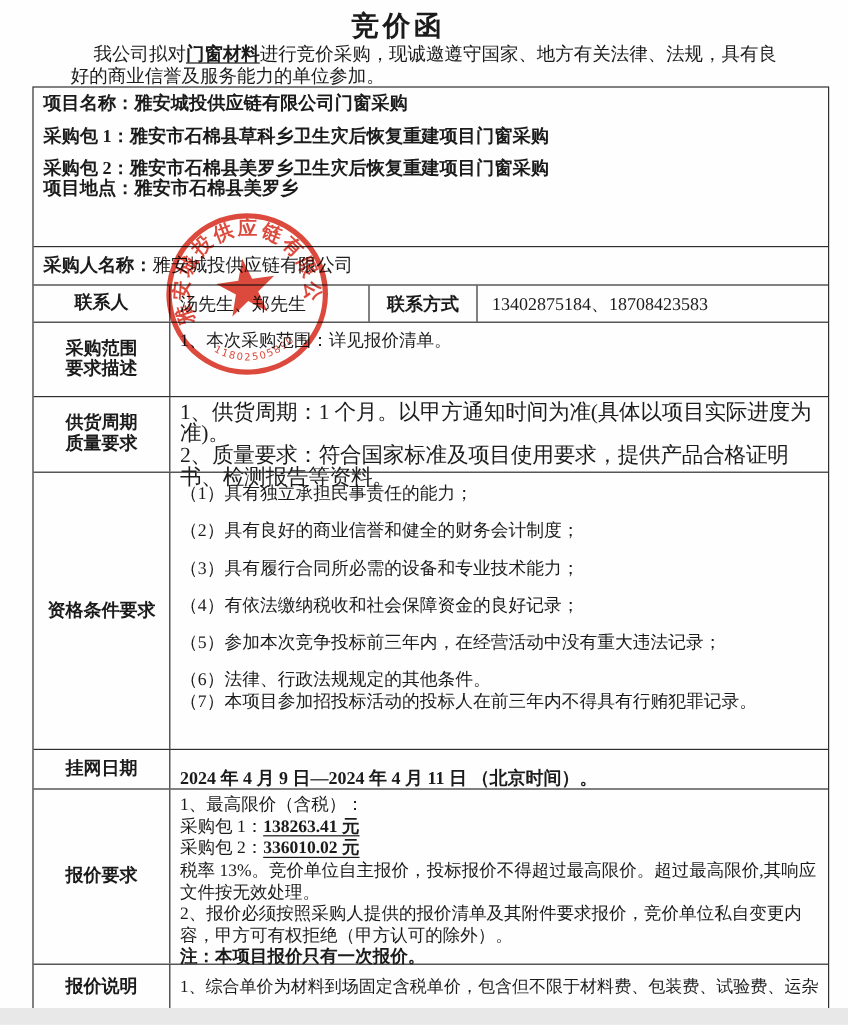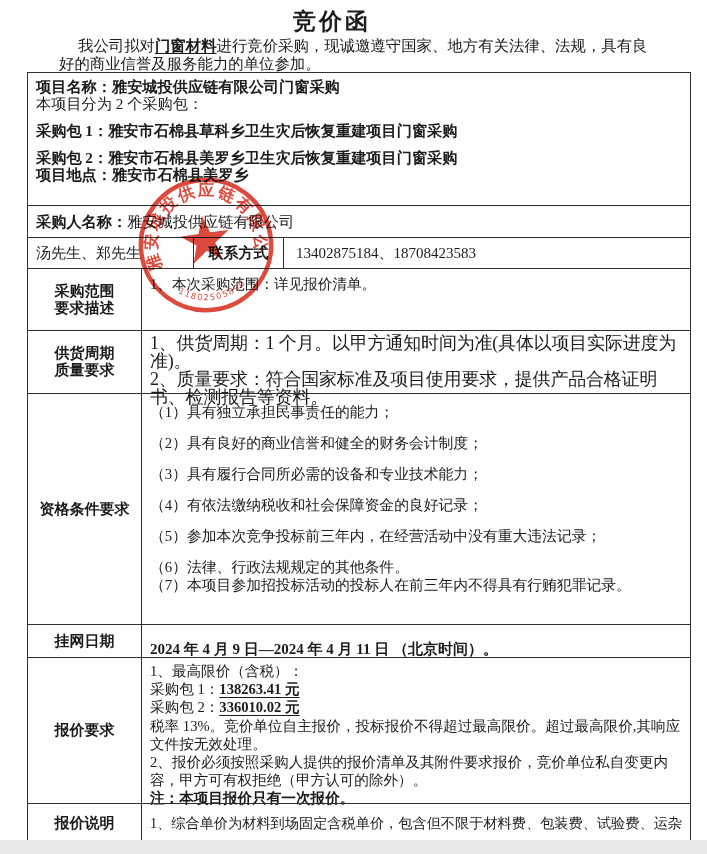--- a/index.html
+++ b/index.html
@@ -101,32 +101,32 @@
 
   <div class="doc-title">竞价函</div>
 
   <div class="intro"><span>我公司拟对</span><span class="bold-u">门窗材料</span><span>进行竞价采购，现诚邀遵守国家、地方有关法律、法规，具有良好的商业信誉及服务能力的单位参加。</span></div>
 
   <div class="doc-table">
 
     <div class="row r1">
       <div class="cnt full">
         <div class="b">项目名称：雅安城投供应链有限公司门窗采购</div>
-        <div>本项目分为 2 个采购包：</div>
         <div class="b gap-top">采购包 1：雅安市石棉县草科乡卫生灾后恢复重建项目门窗采购</div>
         <div class="b gap-top">采购包 2：雅安市石棉县美罗乡卫生灾后恢复重建项目门窗采购</div>
         <div class="b">项目地点：雅安市石棉县美罗乡</div>
       </div>
     </div>
 
     <div class="row r2">
       <div class="cnt full"><span class="b">采购人名称：</span><span>雅安城投供应链有限公司</span></div>
     </div>
 
     <div class="row r3">
+      <div class="lbl">联系人</div>
       <div class="cell c-val1">汤先生、郑先生</div>
       <div class="cell c-lbl2">联系方式</div>
       <div class="cell c-val2">13402875184、18708423583</div>
     </div>
 
     <div class="row r4">
       <div class="lbl lbl-2line">
         <div>采购范围</div>
         <div>要求描述</div>
       </div>

